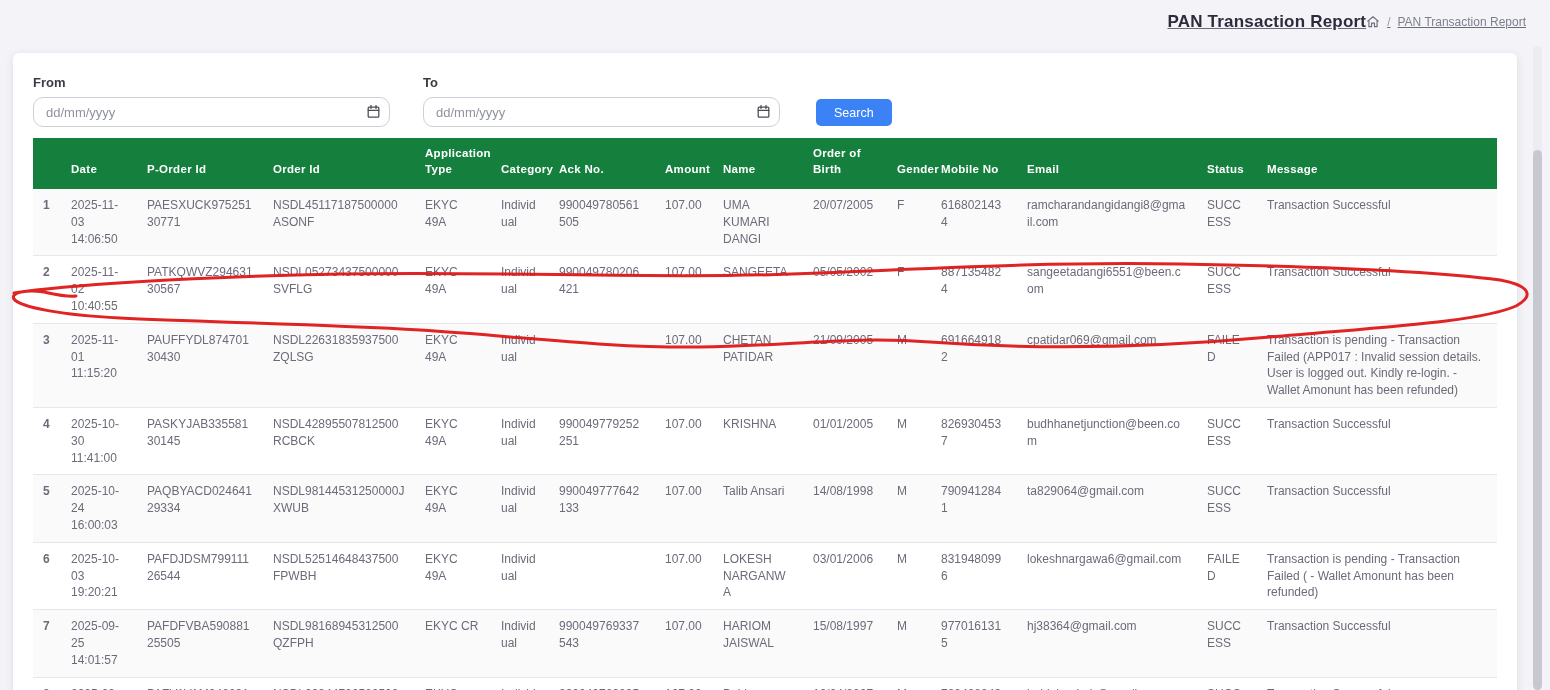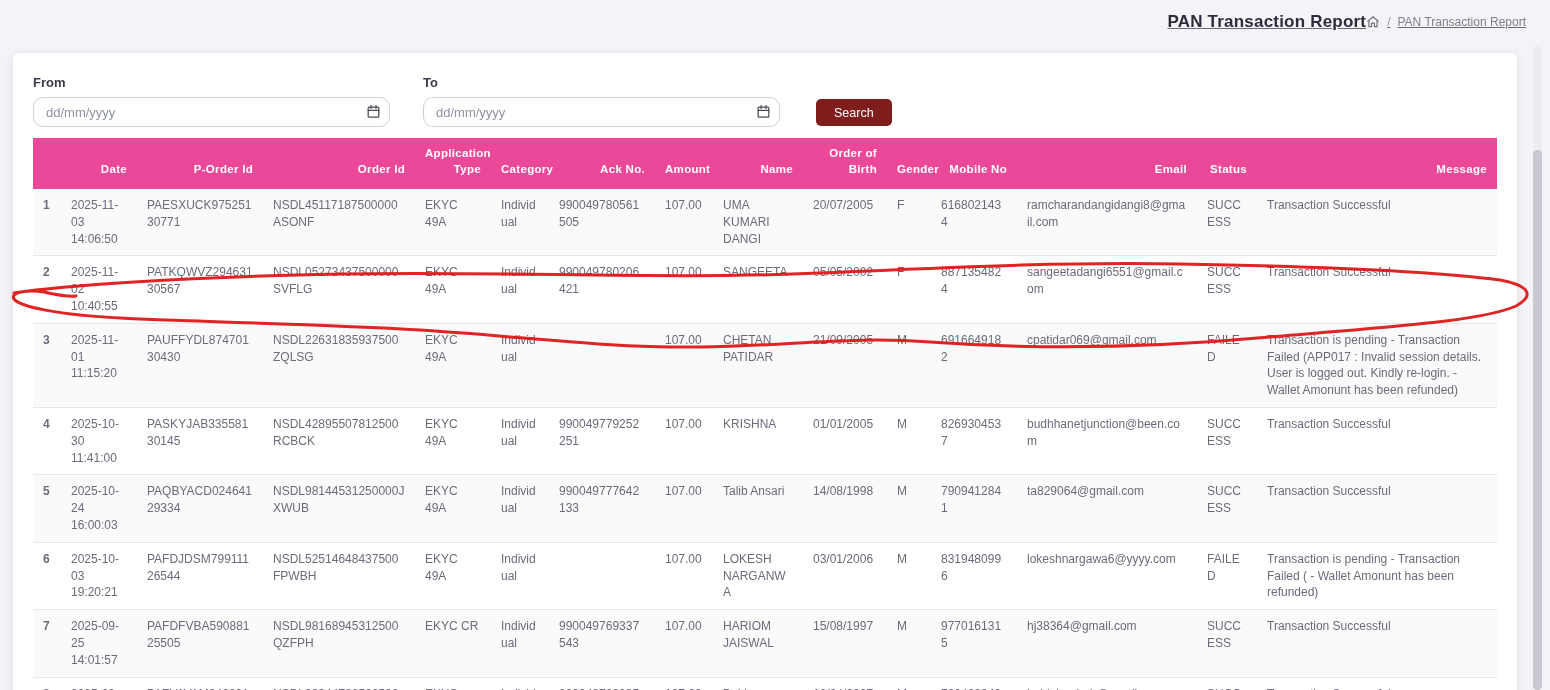--- a/index.html
+++ b/index.html
@@ -78,43 +78,43 @@
   .cal-icon {
     position: absolute;
     right: 9px;
     top: 7px;
     width: 15px;
     height: 15px;
     pointer-events: none;
   }
   .search-wrap { padding-top: 24px; margin-left: 3px; }
   .search-btn {
-    background: #7f1d1d;
+    background: #3b82f6;
     color: #fff;
     border: none;
     border-radius: 5px;
     height: 27px;
     padding: 0 18px;
     font-family: "Liberation Sans", "DejaVu Sans", sans-serif;
     font-size: 12.5px;
     cursor: pointer;
   }
   
   table.report {
     width: 100%;
     border-collapse: collapse;
     table-layout: fixed;
   }
   table.report thead th {
-    background: #ec4899;
+    background: #15803d;
     color: #ffffff;
     font-size: 11.5px;
     font-weight: 700;
     letter-spacing: .3px;
-    text-align: right;
+    text-align: left;
     vertical-align: bottom;
     padding: 8px 10px 12px 10px;
     line-height: 1.35;
   }
   table.report thead th:first-child { border-radius: 0; }
   table.report tbody td {
     vertical-align: top;
     padding: 8px 10px;
     font-size: 12px;
     line-height: 1.4;
@@ -290,21 +290,21 @@
           <td>PATKQWVZ29463130567</td>
           <td>NSDL05273437500000SVFLG</td>
           <td>EKYC 49A</td>
           <td>Individual</td>
           <td>990049780206421</td>
           <td>107.00</td>
           <td>SANGEETA</td>
           <td>05/05/2002</td>
           <td>F</td>
           <td>8871354824</td>
-          <td>sangeetadangi6551@gmail.com</td>
+          <td>sangeetadangi6551@been.com</td>
           <td>SUCCESS</td>
           <td>Transaction Successful</td>
         </tr>
 
         <tr>
           <td class="c-num">3</td>
           <td>2025-11-01 11:15:20</td>
           <td>PAUFFYDL87470130430</td>
           <td>NSDL22631835937500ZQLSG</td>
           <td>EKYC 49A</td>
@@ -362,21 +362,21 @@
           <td>PAFDJDSM79911126544</td>
           <td>NSDL52514648437500FPWBH</td>
           <td>EKYC 49A</td>
           <td>Individual</td>
           <td></td>
           <td>107.00</td>
           <td>LOKESH NARGANWA</td>
           <td>03/01/2006</td>
           <td>M</td>
           <td>8319480996</td>
-          <td>lokeshnargawa6@yyyy.com</td>
+          <td>lokeshnargawa6@gmail.com</td>
           <td>FAILED</td>
           <td>Transaction is pending - Transaction Failed ( - Wallet Amonunt has been refunded)</td>
         </tr>
 
         <tr>
           <td class="c-num">7</td>
           <td>2025-09-25 14:01:57</td>
           <td>PAFDFVBA59088125505</td>
           <td>NSDL98168945312500QZFPH</td>
           <td>EKYC CR</td>

